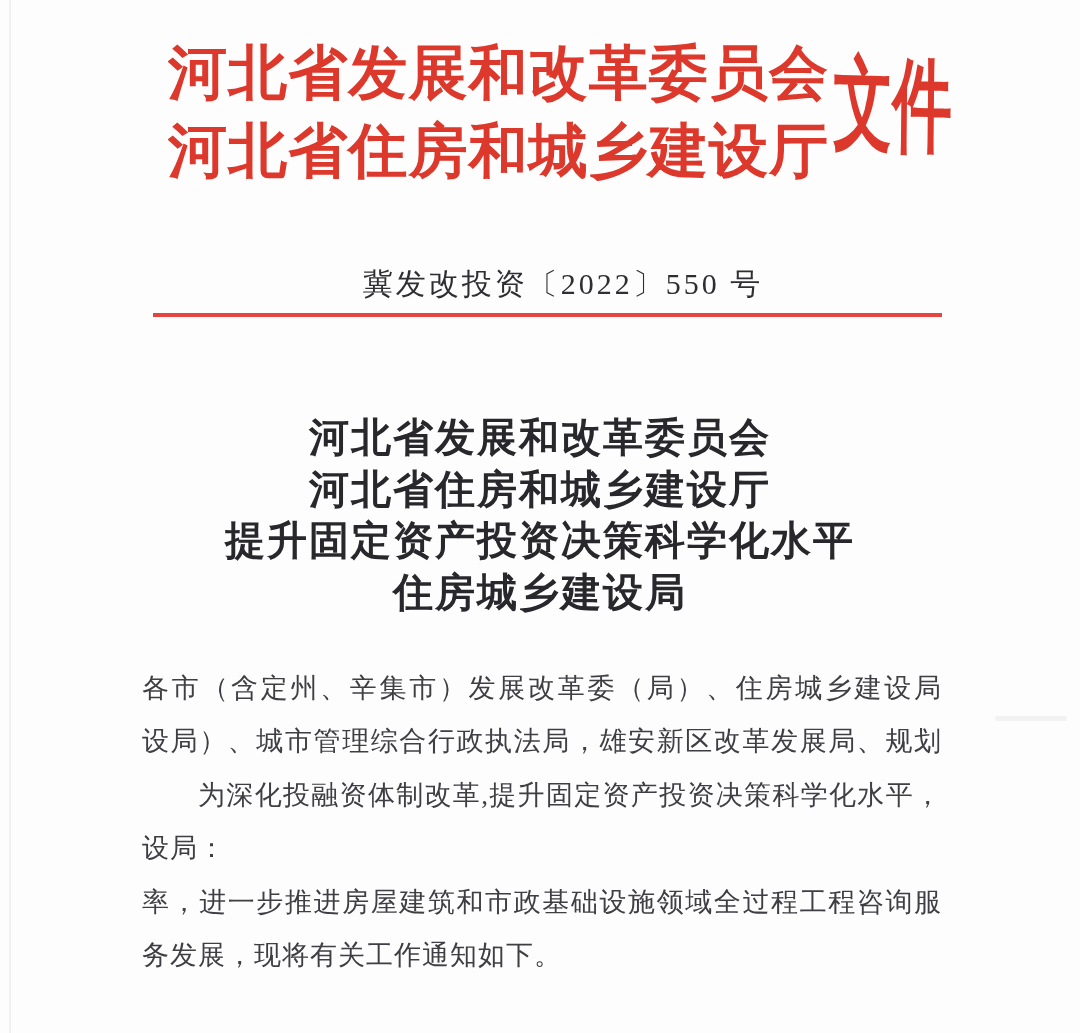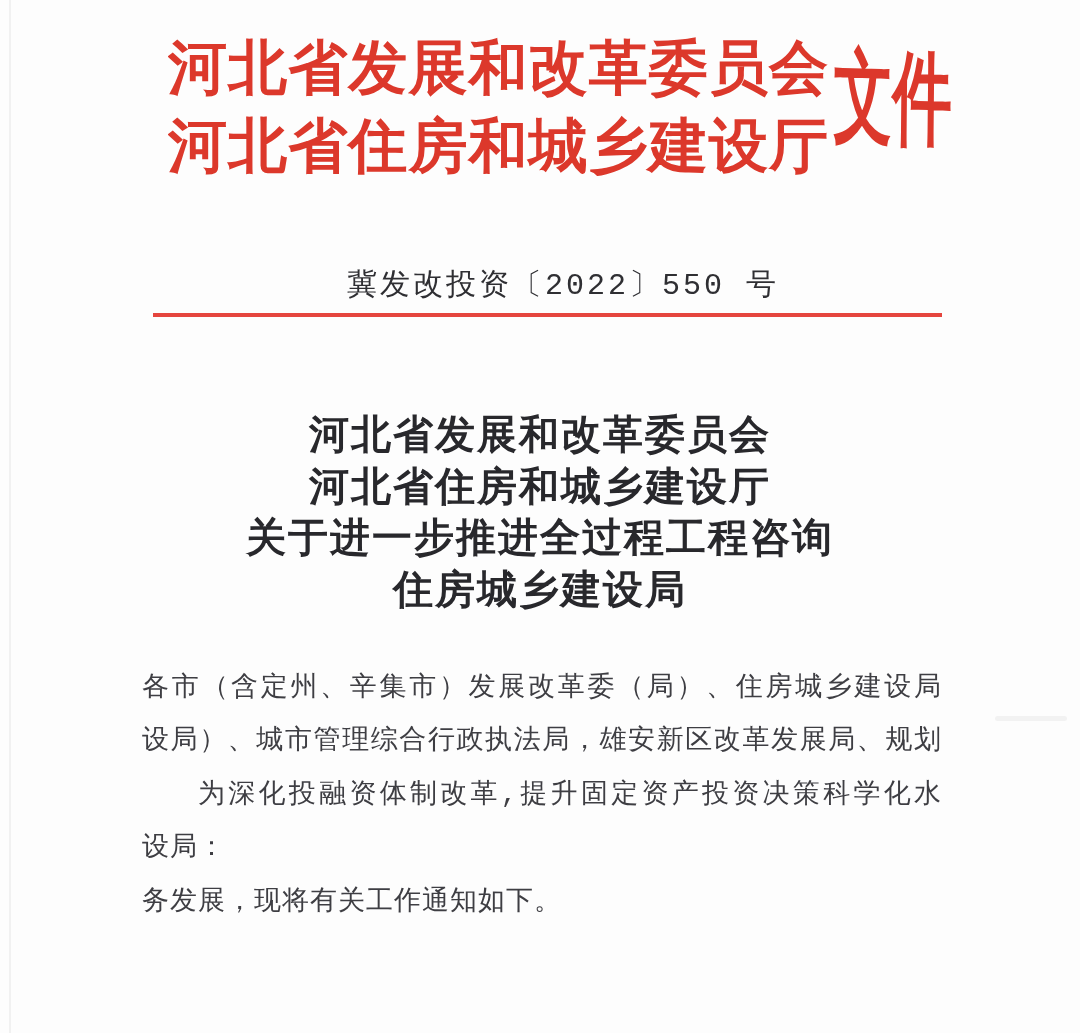--- a/index.html
+++ b/index.html
@@ -7,21 +7,21 @@
     --divider-red:#e5453e;
     --title-ink:#28282c;
     --body-ink:#3e3e43;
     --number-ink:#2f2f33;
     --page-bg:#fdfdfd;
   }
   html,body{margin:0;padding:0;background:#fff;}
   .page{
     position:relative;width:1080px;height:1033px;overflow:hidden;
     background:var(--page-bg);
-    font-family:Liberation Mono, monospace;
+    font-family:Liberation Serif, serif;
   }
   
   .scan-edge{position:absolute;left:9px;top:0;width:2px;height:100%;background:#f1f1f1;}
   .smudge{position:absolute;left:995px;top:716px;width:72px;height:5px;background:#f2f2f2;border-radius:3px;}
 
   
   .agency{
     position:absolute;left:168px;top:34px;width:660px;
     color:var(--header-red);font-weight:bold;font-size:59px;line-height:78px;
   }
@@ -81,25 +81,26 @@
     <div class="doc-label">文件</div>
   </header>
 
   <div class="doc-number">冀发改投资〔2022〕550 号</div>
 
   <div class="red-divider"></div>
 
   <div class="title">
     <div>河北省发展和改革委员会</div>
     <div>河北省住房和城乡建设厅</div>
-    <div>关于进一步推进全过程工程咨询</div>
+    <div>提升固定资产投资决策科学化水平</div>
     <div>住房城乡建设局</div>
   </div>
 
   <div class="body-text">
     <div class="line fill">各市（含定州、辛集市）发展改革委（局）、住房城乡建设局（建</div>
     <div class="line fill">设局）、城市管理综合行政执法局，雄安新区改革发展局、规划建</div>
     <div class="line fill indent">为深化投融资体制改革,提升固定资产投资决策科学化水平，</div>
     <div class="line">设局：</div>
+    <div class="line fill">率，进一步推进房屋建筑和市政基础设施领域全过程工程咨询服</div>
     <div class="line">务发展，现将有关工作通知如下。</div>
   </div>
 
 </div>
 
 </body></html>

